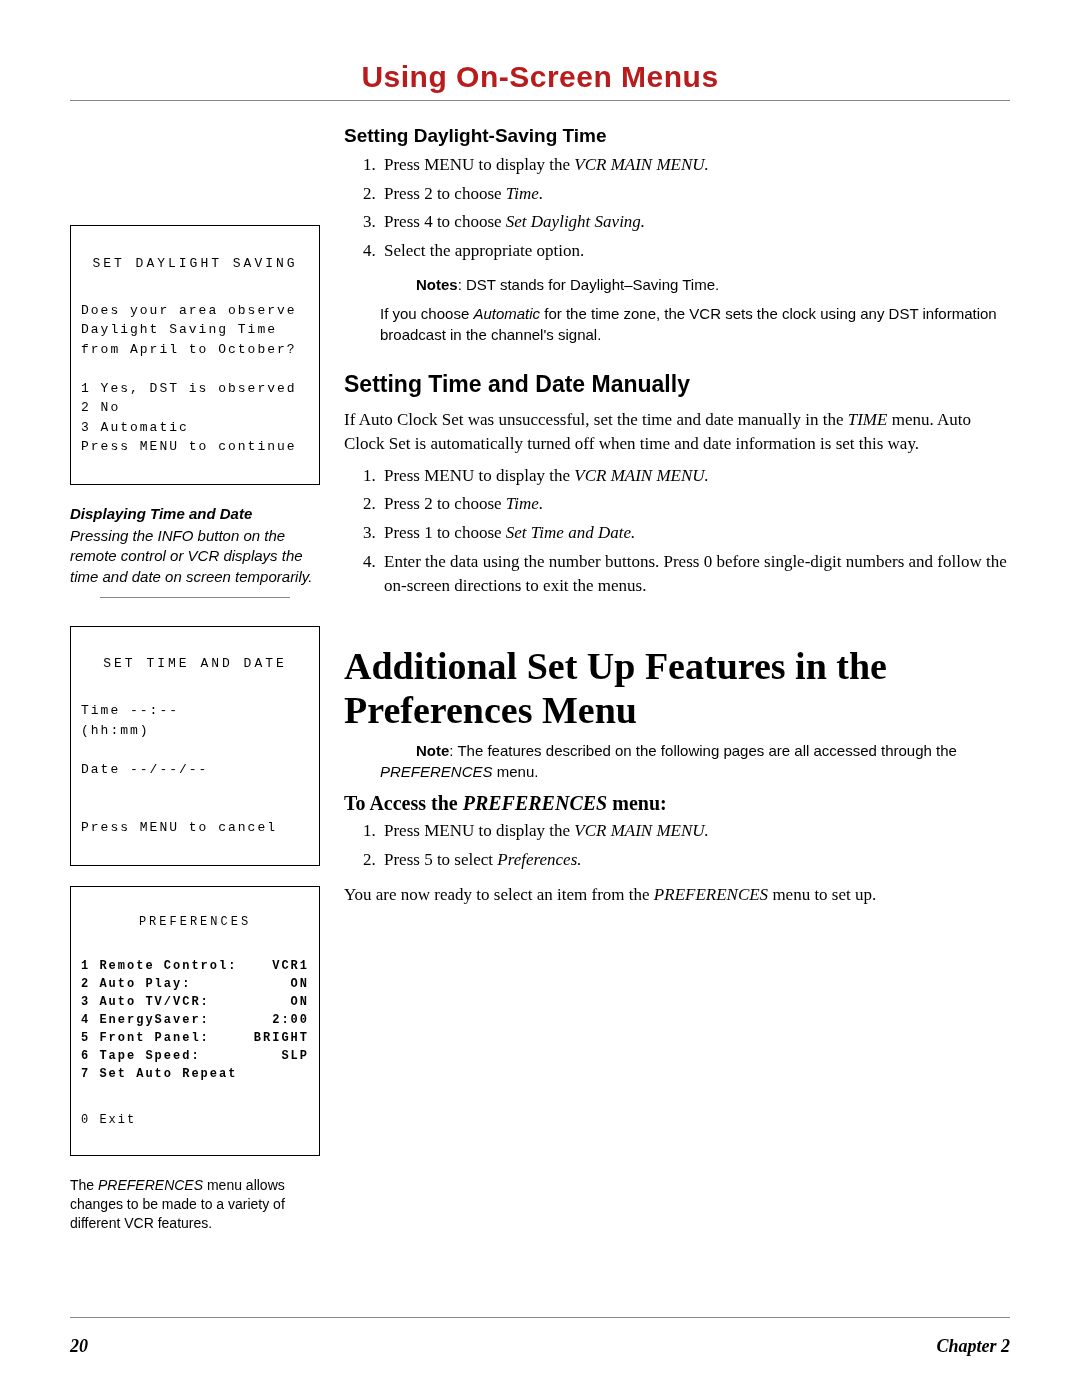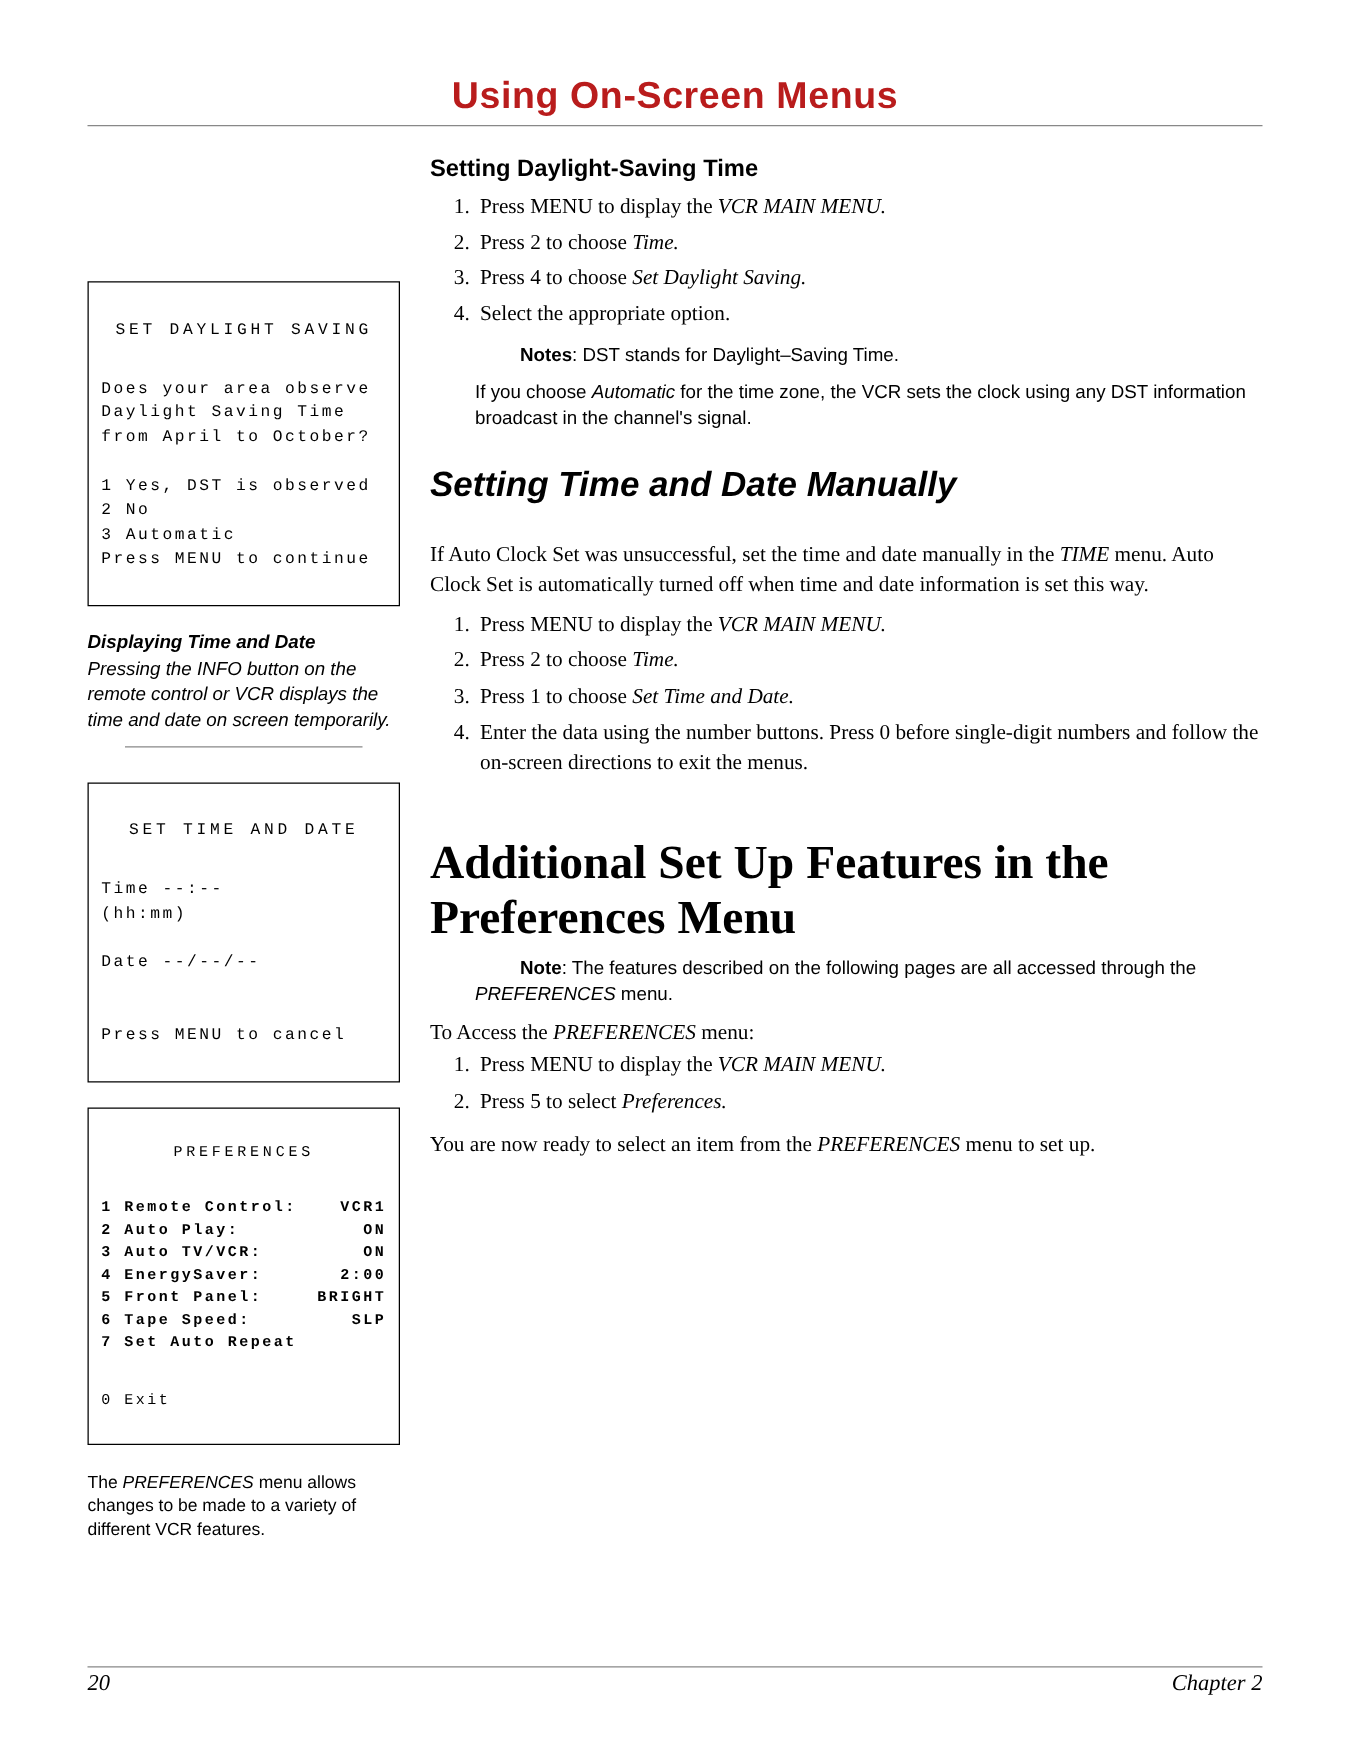--- a/index.html
+++ b/index.html
@@ -82,25 +82,24 @@
     margin: 6px 0 0 0;
   }
   h3.section {
     font-family: Arial, Helvetica, sans-serif;
     font-size: 19px;
     font-weight: bold;
     margin: 0 0 6px 0;
   }
   h2.section {
     font-family: Arial, Helvetica, sans-serif;
-    font-size: 28px;
-    font-weight: bold;
-    margin: 26px 0 28px 0;
+    font-size: 23px;
+    font-weight: bold;
+    margin: 26px 0 10px 0;
     line-height: 1.2;
-    font-style: italic;
   }
   h1.section {
     font-family: Liberation Serif, serif;
     font-size: 38px;
     font-weight: bold;
     margin: 46px 0 6px 0;
     line-height: 1.15;
   }
   ol.steps {
     margin: 4px 0 10px 0;
@@ -125,37 +124,37 @@
   }
   .note-block .label {
     font-weight: bold;
     margin-left: 36px;
   }
   .note-block .ital {
     font-style: italic;
   }
   .ital { font-style: italic; }
   .access-line {
-    font-size: 17px;
-    font-weight: normal;
+    font-size: 20px;
+    font-weight: bold;
     margin: 10px 0 4px 0;
   }
   .access-line .ital { font-style: italic; }
   .footer {
     position: absolute;
     bottom: 40px;
     left: 70px;
     right: 70px;
     border-top: 1.5px solid #888;
-    padding-top: 2px;
+    padding-top: 18px;
     display: flex;
     justify-content: space-between;
     font-family: Georgia, serif;
     font-size: 18px;
-    font-weight: normal;
+    font-weight: bold;
     font-style: italic;
   }
   .pref-row { display:flex; justify-content:space-between;font-weight:bold; }
 </style>
 </head>
 <body>
 
 <div class="page">
 
   <h1 class="chapter-title">Using On-Screen Menus</h1>

